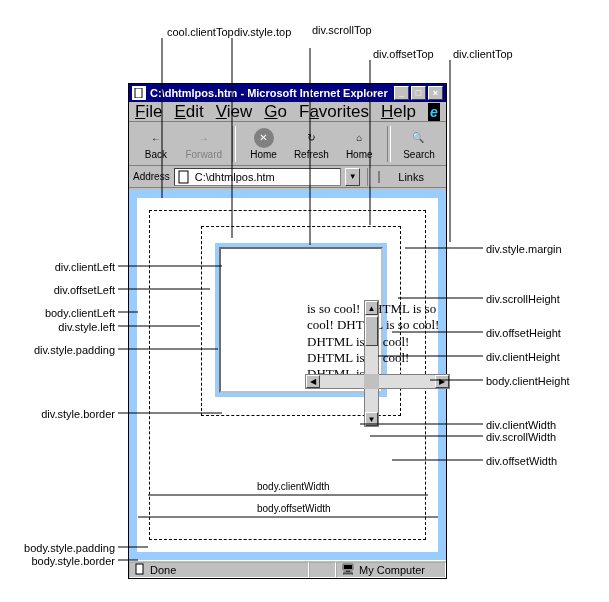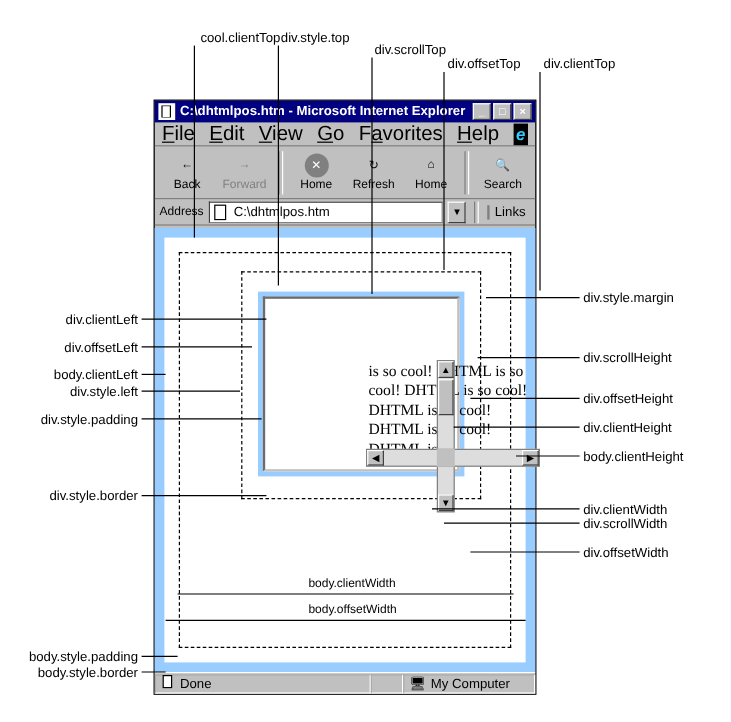--- a/index.html
+++ b/index.html
@@ -23,21 +23,21 @@
 .toolbar{height:44px;border-bottom:1px solid #808080;display:flex;align-items:center;padding:0 4px;gap:2px}
 .tbut{width:46px;height:40px;border:1px solid transparent;display:flex;flex-direction:column;align-items:center;justify-content:center;font-size:10px;color:#000}
 .tbut.dis{color:#808080}
 .tbut .tico{width:20px;height:20px;display:flex;align-items:center;justify-content:center;margin-bottom:1px}
 .sep{width:4px;height:36px;border-left:1px solid #808080;border-right:1px solid #fff;margin:0 3px}
 .addrbar{height:22px;display:flex;align-items:center;padding:0 4px;gap:4px;border-bottom:1px solid #808080}
 .addrbar .albl{font-size:10px}
 .addrbar .afield{flex:1;height:18px;background:#fff;border:1px solid #808080;border-top-color:#404040;border-left-color:#404040;display:flex;align-items:center;padding:0 2px;font-size:11px;gap:4px}
 .addrbar .afield .aico{width:14px;height:14px}
 .addrbar .dd{width:15px;height:18px;background:#c0c0c0;border:1px solid #fff;border-right-color:#404040;border-bottom-color:#404040;display:flex;align-items:center;justify-content:center;color:#000;font-size:8px}
-.addrbar .links{font-size:11px;padding:0 4px;border-left:2px solid #808080}
+.addrbar .links{font-size:11px;padding:0 18px;border-left:2px solid #808080}
 
 
 .client{position:absolute;left:0;top:106px;right:0;bottom:18px;background:#99ccff;border:8px solid #99ccff}
 .client-inner{position:absolute;left:0;top:0;right:0;bottom:0;background:#fff}
 
 .bodypad{position:absolute;left:12px;top:12px;right:12px;bottom:12px;border:1px dashed #000}
 
 .divmargin{position:absolute;left:64px;top:28px;width:200px;height:190px;border:1px dashed #000}
 
 .divpad{position:absolute;left:78px;top:45px;width:172px;height:154px;background:#99ccff}
@@ -65,21 +65,21 @@
 svg.ann{position:absolute;left:0;top:0;width:609px;height:602px;pointer-events:none}
 svg.ann line{stroke:#000;stroke-width:1}
 </style>
 </head>
 <body>
 
 <div id="stage">
 
 <div class="lbl" style="left:167px;top:26px">cool.clientTop</div>
 <div class="lbl" style="left:234px;top:26px">div.style.top</div>
-<div class="lbl" style="left:312px;top:36px">div.scrollTop</div>
+<div class="lbl" style="left:312px;top:24px">div.scrollTop</div>
 <div class="lbl" style="left:373px;top:48px">div.offsetTop</div>
 <div class="lbl" style="left:453px;top:48px">div.clientTop</div>
 
 <div class="lbl" style="left:40px;top:261px;text-align:right;width:75px">div.clientLeft</div>
 <div class="lbl" style="left:40px;top:284px;text-align:right;width:75px">div.offsetLeft</div>
 <div class="lbl" style="left:28px;top:307px;text-align:right;width:87px">body.clientLeft</div>
 <div class="lbl" style="left:47px;top:321px;text-align:right;width:68px">div.style.left</div>
 <div class="lbl" style="left:24px;top:344px;text-align:right;width:91px">div.style.padding</div>
 <div class="lbl" style="left:32px;top:408px;text-align:right;width:83px">div.style.border</div>
 <div class="lbl" style="left:6px;top:542px;text-align:right;width:109px">body.style.padding</div>

